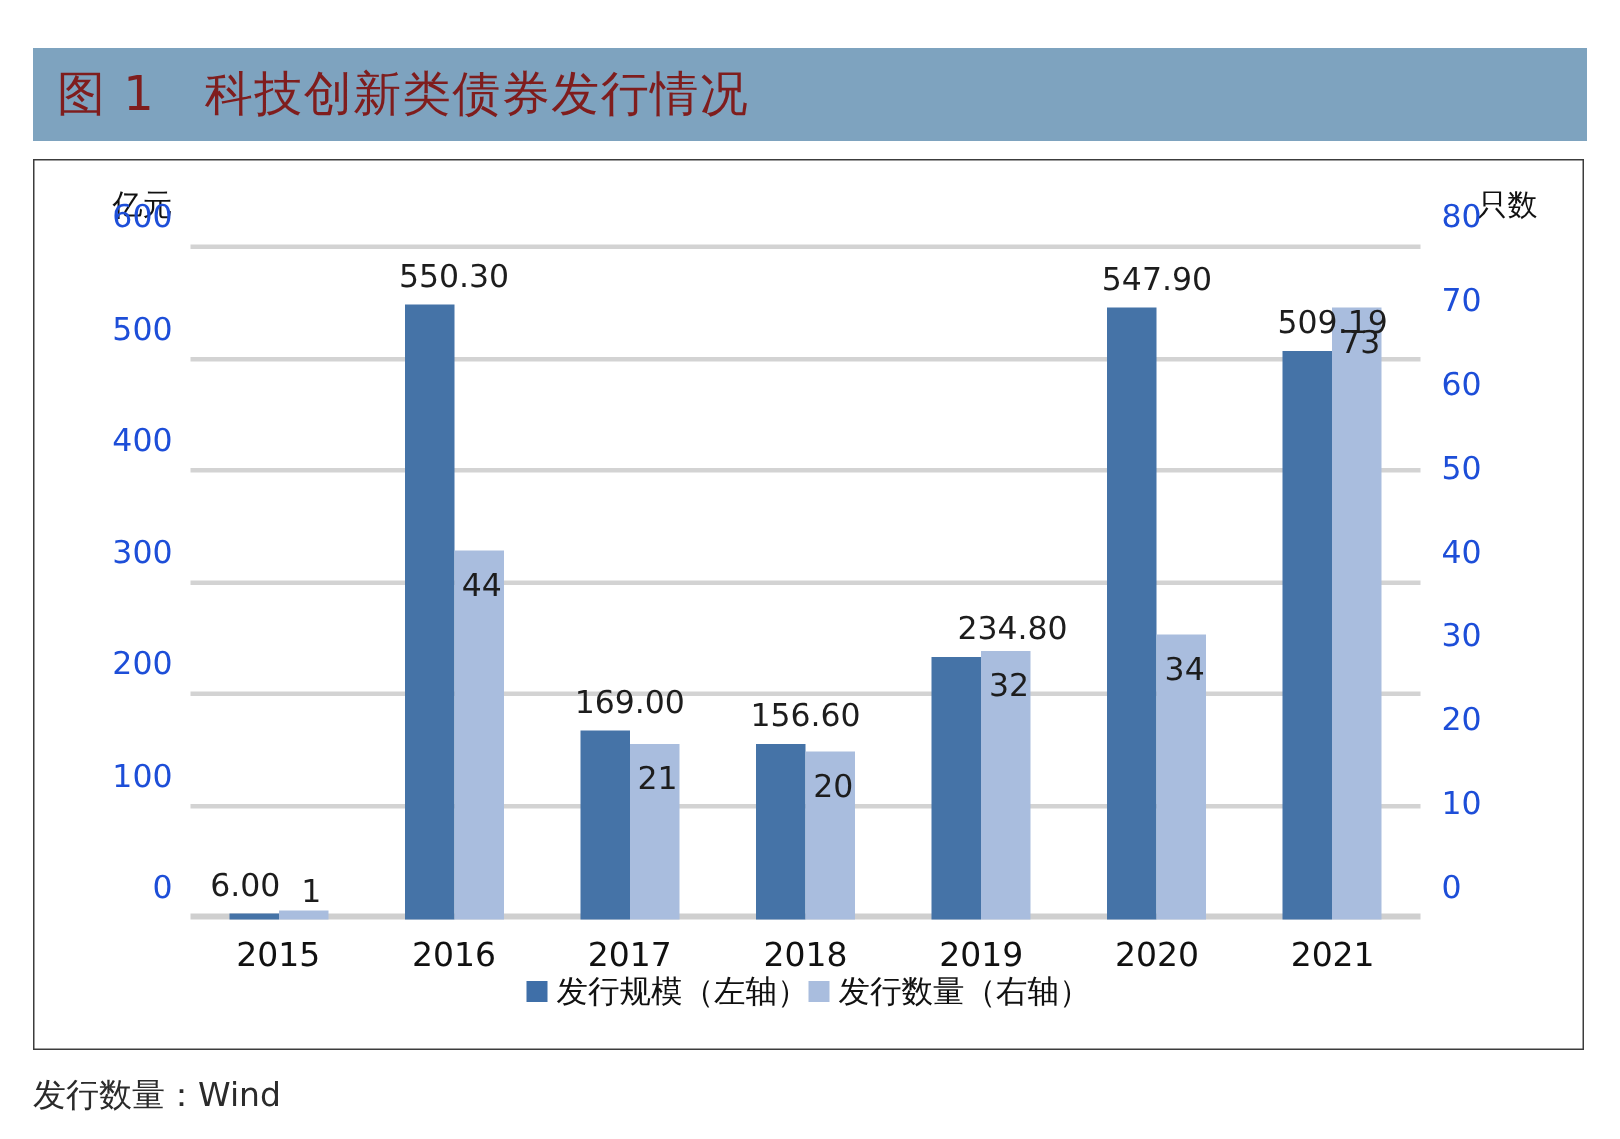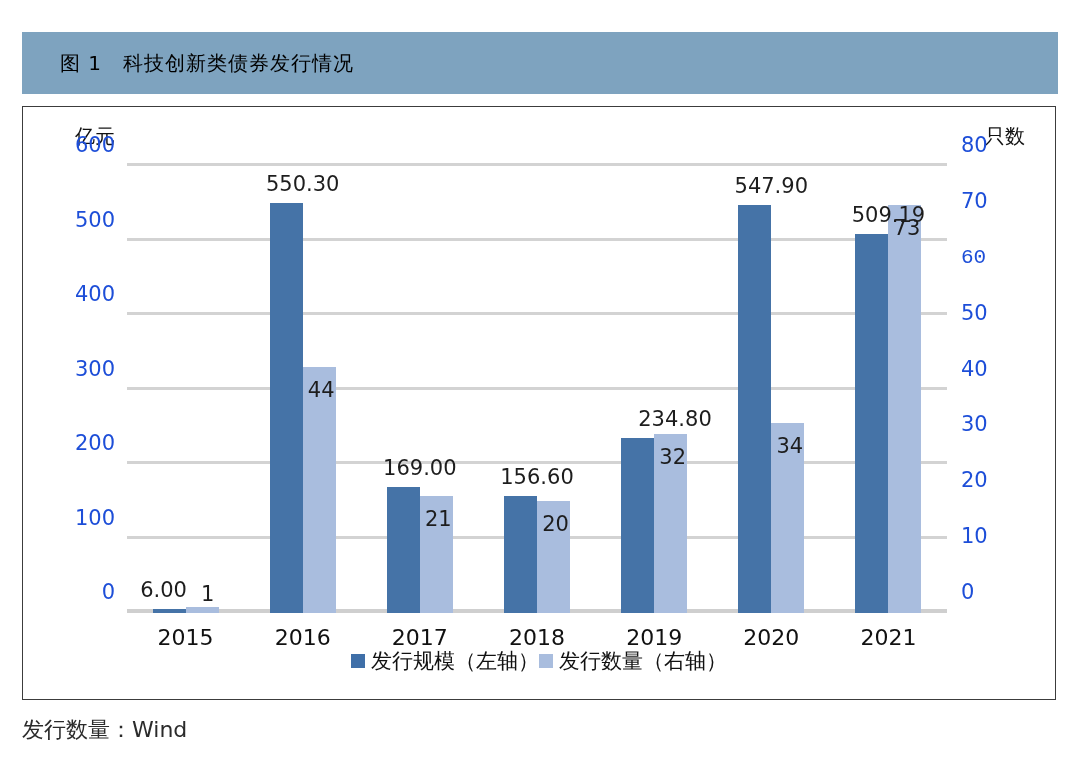--- a/index.html
+++ b/index.html
@@ -28,24 +28,24 @@
     position: absolute;
     left: 22px;
     top: 32px;
     width: 1036px;
     height: 62px;
     background: #7ea3bf;
     display: flex;
     align-items: center;
   }
   .title-band .title-text {
-    font-size: 20px;
-    color: #000000;
+    font-size: 32px;
+    color: #7f1d1d;
     letter-spacing: 1px;
-    padding-left: 38px;
+    padding-left: 16px;
     font-family: "DejaVu Sans", "Liberation Sans", sans-serif;
     white-space: pre;
   }
 
   
   .chart-frame {
     position: absolute;
     left: 22px;
     top: 106px;
     width: 1034px;
@@ -256,21 +256,21 @@
           <div class="ytick left" style="bottom: 372.5px;">500</div>
           <div class="ytick left" style="bottom: 447px;">600</div>
         </div>
       <div id="yticks-right">
           <div class="ytick right" style="bottom: 0px;">0</div>
           <div class="ytick right" style="bottom: 55.875px;">10</div>
           <div class="ytick right" style="bottom: 111.75px;">20</div>
           <div class="ytick right" style="bottom: 167.625px;">30</div>
           <div class="ytick right" style="bottom: 223.5px;">40</div>
           <div class="ytick right" style="bottom: 279.375px;">50</div>
-          <div class="ytick right" style="bottom: 335.25px; font-family: Liberation Mono, monospace;">60</div>
+          <div class="ytick right" style="bottom: 335.25px;">60</div>
           <div class="ytick right" style="bottom: 391.125px;">70</div>
           <div class="ytick right" style="bottom: 447px;">80</div>
         </div>
       <div id="xticks">
           <div class="xtick" style="left: 58.5714px;">2015</div>
           <div class="xtick" style="left: 175.714px;">2016</div>
           <div class="xtick" style="left: 292.857px;">2017</div>
           <div class="xtick" style="left: 410px;">2018</div>
           <div class="xtick" style="left: 527.143px;">2019</div>
           <div class="xtick" style="left: 644.286px;">2020</div>

